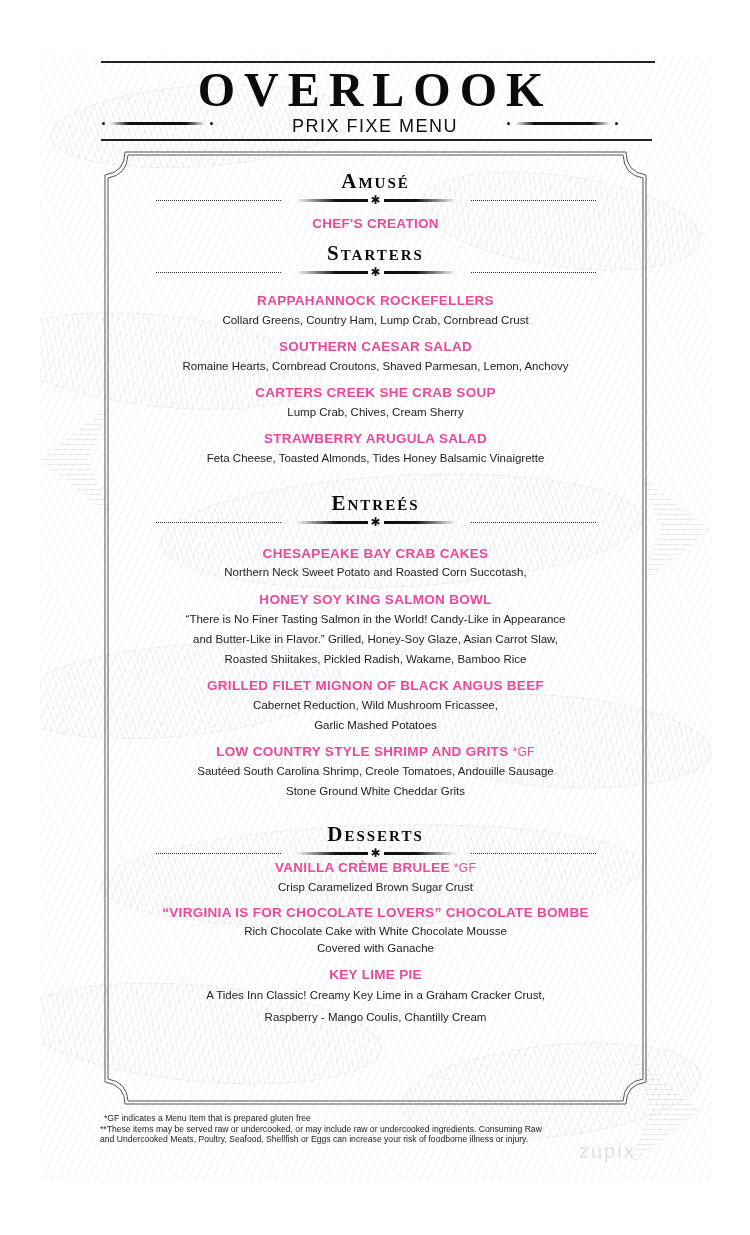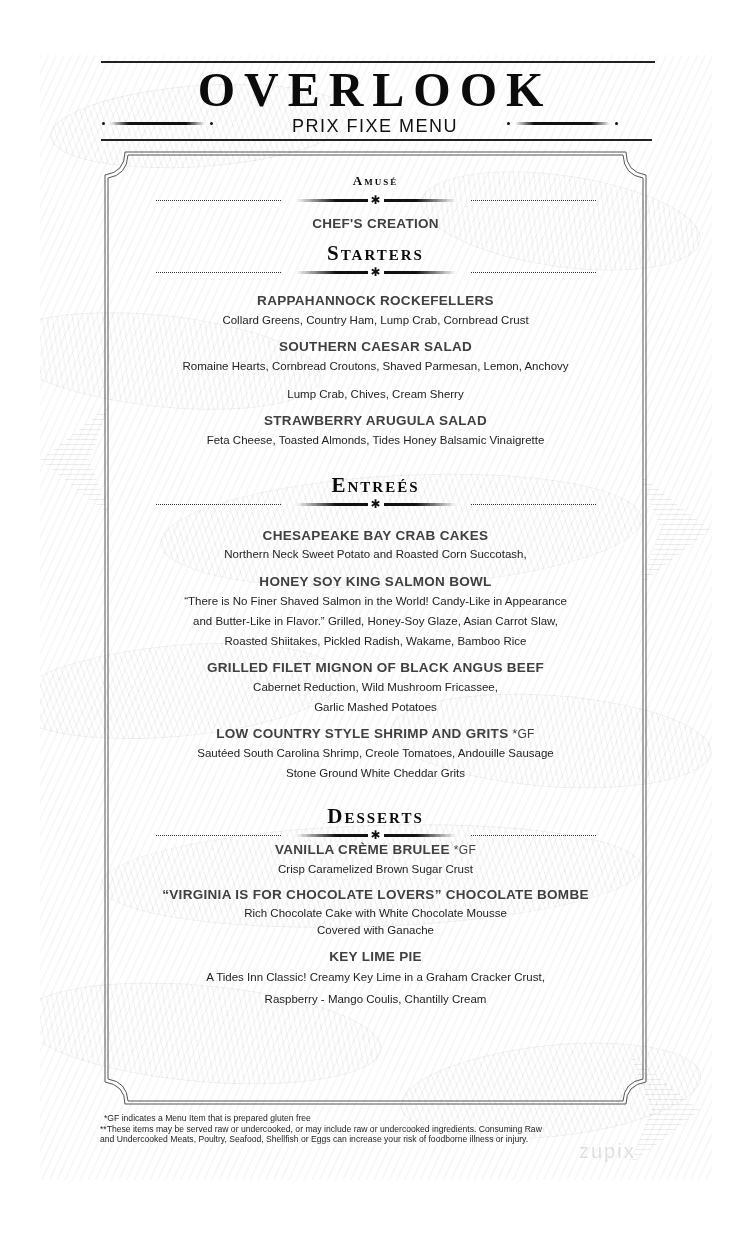--- a/index.html
+++ b/index.html
@@ -71,21 +71,21 @@
   .divider .dots.l { left: 0; } .divider .dots.r { right: 0; }
   .divider .bar {
     position: absolute; top: 3px; height: 3px; left: 140px; width: 160px;
     background: linear-gradient(90deg, transparent, #111 25%, #111 75%, transparent);
   }
   .divider .star {
     position: absolute; left: 212px; top: -4px; width: 16px; font-size: 12px; line-height: 16px;
     background: #fff; color:#111; font-weight:bold;
   }
   .item-name {
-    font-weight: bold; font-size: 13.5px; letter-spacing: 0.3px; color: #404040; line-height: 18px;
+    font-weight: bold; font-size: 13.5px; letter-spacing: 0.3px; color: #ec4899; line-height: 18px;
   }
   .gf { font-weight: normal; font-size: 12px; }
   .item-desc {
     font-size: 11.5px; color: #222; line-height: 20px;
   }
   .footnotes {
     position: absolute; left: 100px; top: 1113px; width: 580px;
     font-size: 8.6px; line-height: 10.5px; color: #222;
   }
   .footnotes .n1 { padding-left: 4px; }
@@ -120,21 +120,21 @@
     <g fill="none" stroke="#555" stroke-width="1">
       <path d="M 22 1 L 523 1 Q 523 21 543 24 L 543 931 Q 523 934 523 953 L 22 953 Q 22 934 2 931 L 2 24 Q 22 21 22 1 Z"></path>
       <path d="M 25 4 L 520 4 Q 521 24 540 27 L 540 928 Q 521 931 520 950 L 25 950 Q 24 931 5 928 L 5 27 Q 24 24 25 4 Z"></path>
     </g>
   </svg>
 </div>
 
 <div class="content">
 
   <div style="margin-top:2px;">
-    <div class="section-title" style="font-size:13px;">Amusé</div>
+    <div class="section-title" style="font-size:21px;">Amusé</div>
     <div class="divider">
       <div class="dots l"></div>
         <div class="bar"></div>
         <div class="star">✱</div>
         <div class="dots r"></div>
     </div>
     <div class="item-name" style="margin-top:9px;">CHEF'S CREATION</div>
   </div>
 
   <div style="margin-top:9px;">
@@ -147,20 +147,21 @@
     </div>
     <div style="margin-top:14px;">
       <div class="item-name">RAPPAHANNOCK ROCKEFELLERS</div>
       <div class="item-desc">Collard Greens, Country Ham, Lump Crab, Cornbread Crust</div>
     </div>
     <div style="margin-top:8px;">
       <div class="item-name">SOUTHERN CAESAR SALAD</div>
       <div class="item-desc">Romaine Hearts, Cornbread Croutons, Shaved Parmesan, Lemon, Anchovy</div>
     </div>
     <div style="margin-top:8px;">
+      <div class="item-name">CARTERS CREEK SHE CRAB SOUP</div>
       <div class="item-desc">Lump Crab, Chives, Cream Sherry</div>
     </div>
     <div style="margin-top:8px;">
       <div class="item-name">STRAWBERRY ARUGULA SALAD</div>
       <div class="item-desc">Feta Cheese, Toasted Almonds, Tides Honey Balsamic Vinaigrette</div>
     </div>
   </div>
 
   <div style="margin-top:24px;">
     <div class="section-title" style="font-size:21px;">Entreés</div>
@@ -169,21 +170,21 @@
         <div class="bar"></div>
         <div class="star">✱</div>
         <div class="dots r"></div>
     </div>
     <div style="margin-top:17px;">
       <div class="item-name">CHESAPEAKE BAY CRAB CAKES</div>
       <div class="item-desc" style="line-height:18px;">Northern Neck Sweet Potato and Roasted Corn Succotash,</div>
     </div>
     <div style="margin-top:10px;">
       <div class="item-name">HONEY SOY KING SALMON BOWL</div>
-      <div class="item-desc" style="line-height:20px;">“There is No Finer Shaved Salmon in the World! Candy-Like in Appearance</div>
+      <div class="item-desc" style="line-height:20px;">“There is No Finer Tasting Salmon in the World! Candy-Like in Appearance</div>
       <div class="item-desc" style="line-height:20px;">and Butter-Like in Flavor.” Grilled, Honey-Soy Glaze, Asian Carrot Slaw,</div>
       <div class="item-desc" style="line-height:20px;">Roasted Shiitakes, Pickled Radish, Wakame, Bamboo Rice</div>
     </div>
     <div style="margin-top:8px;">
       <div class="item-name">GRILLED FILET MIGNON OF BLACK ANGUS BEEF</div>
       <div class="item-desc">Cabernet Reduction, Wild Mushroom Fricassee,</div>
       <div class="item-desc">Garlic Mashed Potatoes</div>
     </div>
     <div style="margin-top:8px;">
       <div class="item-name">

